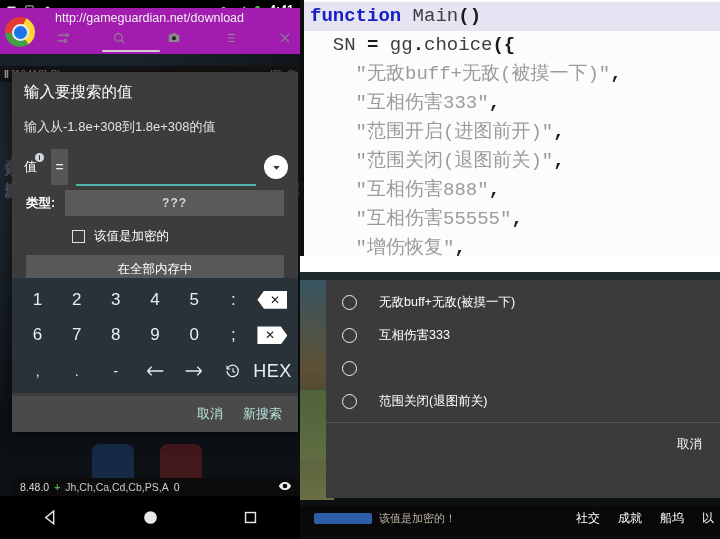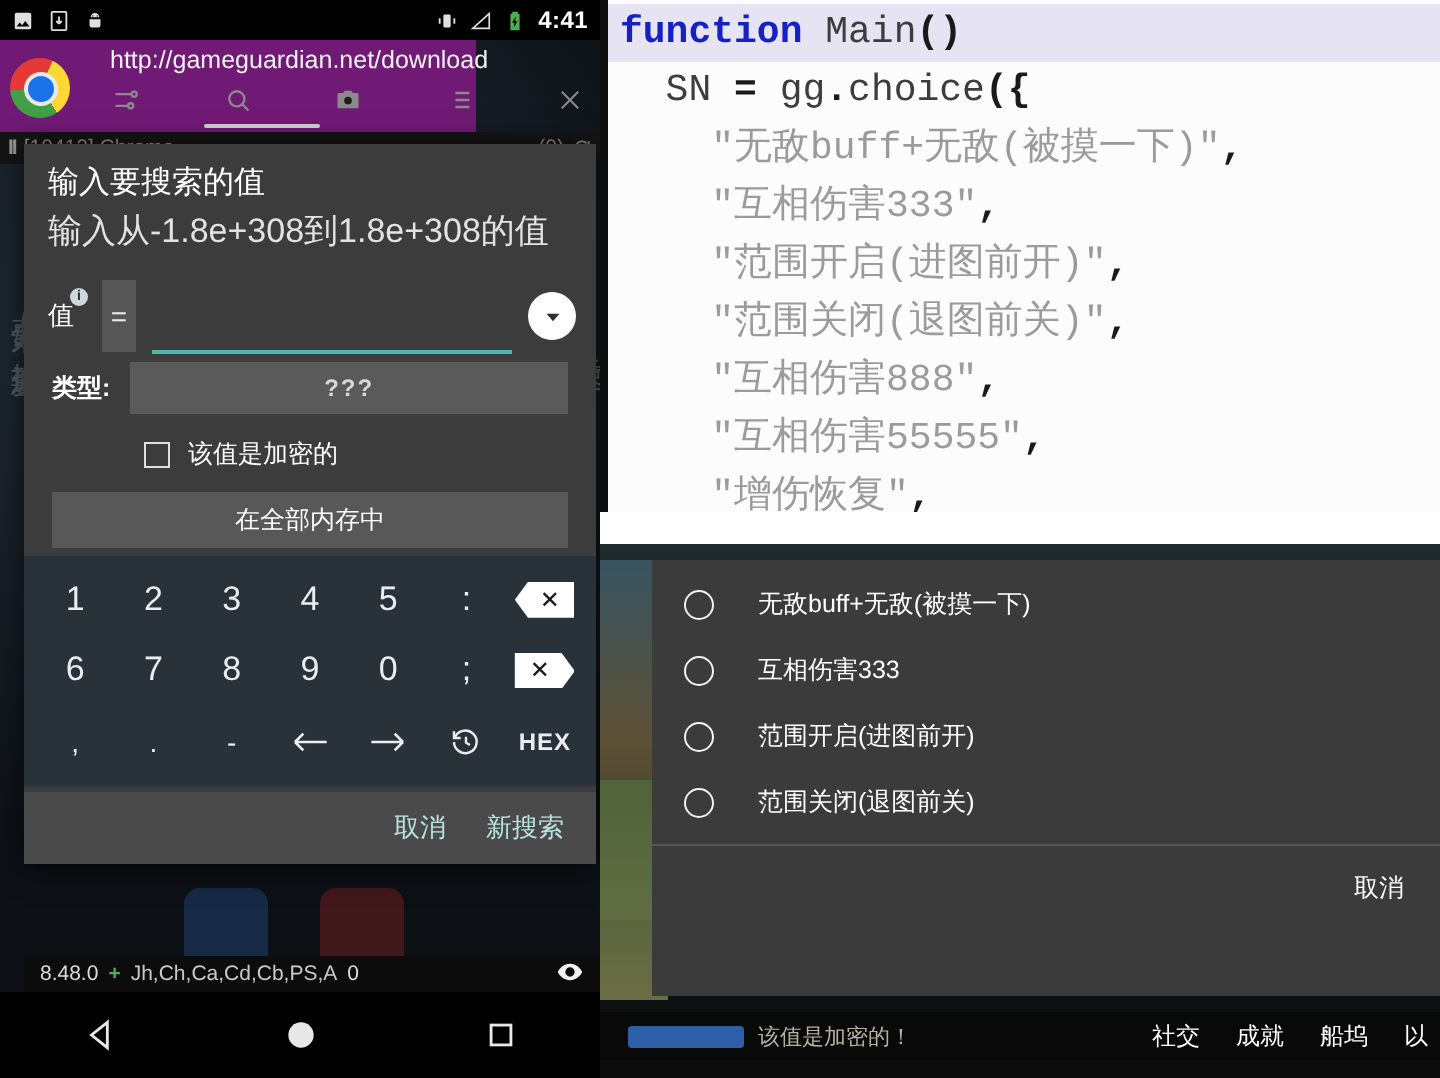--- a/index.html
+++ b/index.html
@@ -47,22 +47,22 @@
     position: absolute; left: 0; top: 0; width: 300px; height: 20px;
     background: #000; display: flex; align-items: center; padding: 0 6px;
   }
   .sb-left { display: flex; align-items: center; gap: 7px; }
   .sb-right { margin-left: auto; display: flex; align-items: center; gap: 6px; }
   .sb-ic { width: 11px; height: 11px; color: #dfdfdf; display: block; }
   .sb-clock { color: #fff; font-size: 12px; font-weight: bold; letter-spacing: .2px; }
 
   
   .chrome-notif {
-    position: absolute; left: 0; top: 20px; width: 238px; height: 46px;
-    background: #701a75;
+    position: absolute; left: 0; top: 8px; width: 300px; height: 46px;
+    background: #a21caf;
   }
   .chrome-logo {
     position: absolute; left: 5px; top: 9px; width: 30px; height: 30px;
     border-radius: 50%;
     background:
       conic-gradient(from -95deg,
         #e53935 0deg 120deg,
         #fdd835 120deg 240deg,
         #43a047 240deg 360deg);
     display: flex; align-items: center; justify-content: center;
@@ -95,21 +95,21 @@
   .gg-strip .pause { letter-spacing: -1px; font-weight: bold; margin-right: 4px; color:#9a9a9a;}
   .gg-strip .right { margin-left: auto; display: flex; align-items: center; gap: 4px; }
 
   
   .gg-dialog {
     position: absolute; left: 12px; top: 72px; width: 286px; height: 360px;
     background: #3c3c3c; box-shadow: 0 2px 14px rgba(0,0,0,.7);
   }
   .gg-dialog-head { padding: 10px 12px 6px 12px; }
   .gg-title { color: #fff; font-size: 15.5px; line-height: 19px; }
-  .gg-sub { color: #e2e2e2; font-size: 17px; margin-top: 3px; }
+  .gg-sub { color: #e2e2e2; font-size: 13px; margin-top: 17px; }
 
   .row-value {
     display: flex; align-items: center; gap: 8px;
     padding: 6px 10px 2px 12px; height: 46px;
   }
   .lbl-value { color: #fff; font-size: 13px; position: relative; padding-right: 6px; }
   .info-badge {
     position: absolute; right: -1px; top: -5px;
     width: 9px; height: 9px; border-radius: 50%;
     background: #cfd8dc; color: #2b2b2b; font-size: 7px; font-weight: bold;
@@ -156,21 +156,21 @@
     position: absolute; left: 12px; top: 278px; width: 286px; height: 115px;
     background: #283238; padding: 4px 6px;
     display: flex; flex-direction: column; justify-content: space-around;
   }
   .kp-row { display: flex; align-items: center; }
   .key {
     flex: 1; height: 32px; display: flex; align-items: center; justify-content: center;
     color: #e9eef1; font-size: 17px; background: transparent; border: none;
   }
   .key.small { font-size: 14px; }
-  .key.hex { font-size: 12px; font-weight: bold; letter-spacing: .5px; }
+  .key.hex { font-size: 18px; font-weight: normal; letter-spacing: .5px; }
   .del-key {
     width: 30px; height: 18px; background: #fff; position: relative;
     display: flex; align-items: center; justify-content: center;
     color: #1c1c1c; font-size: 12px; font-weight: bold;
   }
   .del-key.ltip { clip-path: polygon(22% 0, 100% 0, 100% 100%, 22% 100%, 0 50%); padding-left: 5px;}
   .del-key.rtip { clip-path: polygon(0 0, 78% 0, 100% 50%, 78% 100%, 0 100%); padding-right: 5px;}
 
   
   .gg-actions {
@@ -511,21 +511,20 @@
             <div class="choice-item">
               <div class="radio"></div>
               <div class="choice-label">无敌buff+无敌(被摸一下)</div>
             </div>
             <div class="choice-item">
               <div class="radio"></div>
               <div class="choice-label">互相伤害333</div>
             </div>
             <div class="choice-item">
               <div class="radio"></div>
-              <div class="choice-label">范围开启(进图前开)</div>
             </div>
             <div class="choice-item">
               <div class="radio"></div>
               <div class="choice-label">范围关闭(退图前关)</div>
             </div>
           </div>
         <div class="choice-divider"></div>
         <div class="choice-actions">
           <button class="choice-cancel">取消</button>
         </div>

